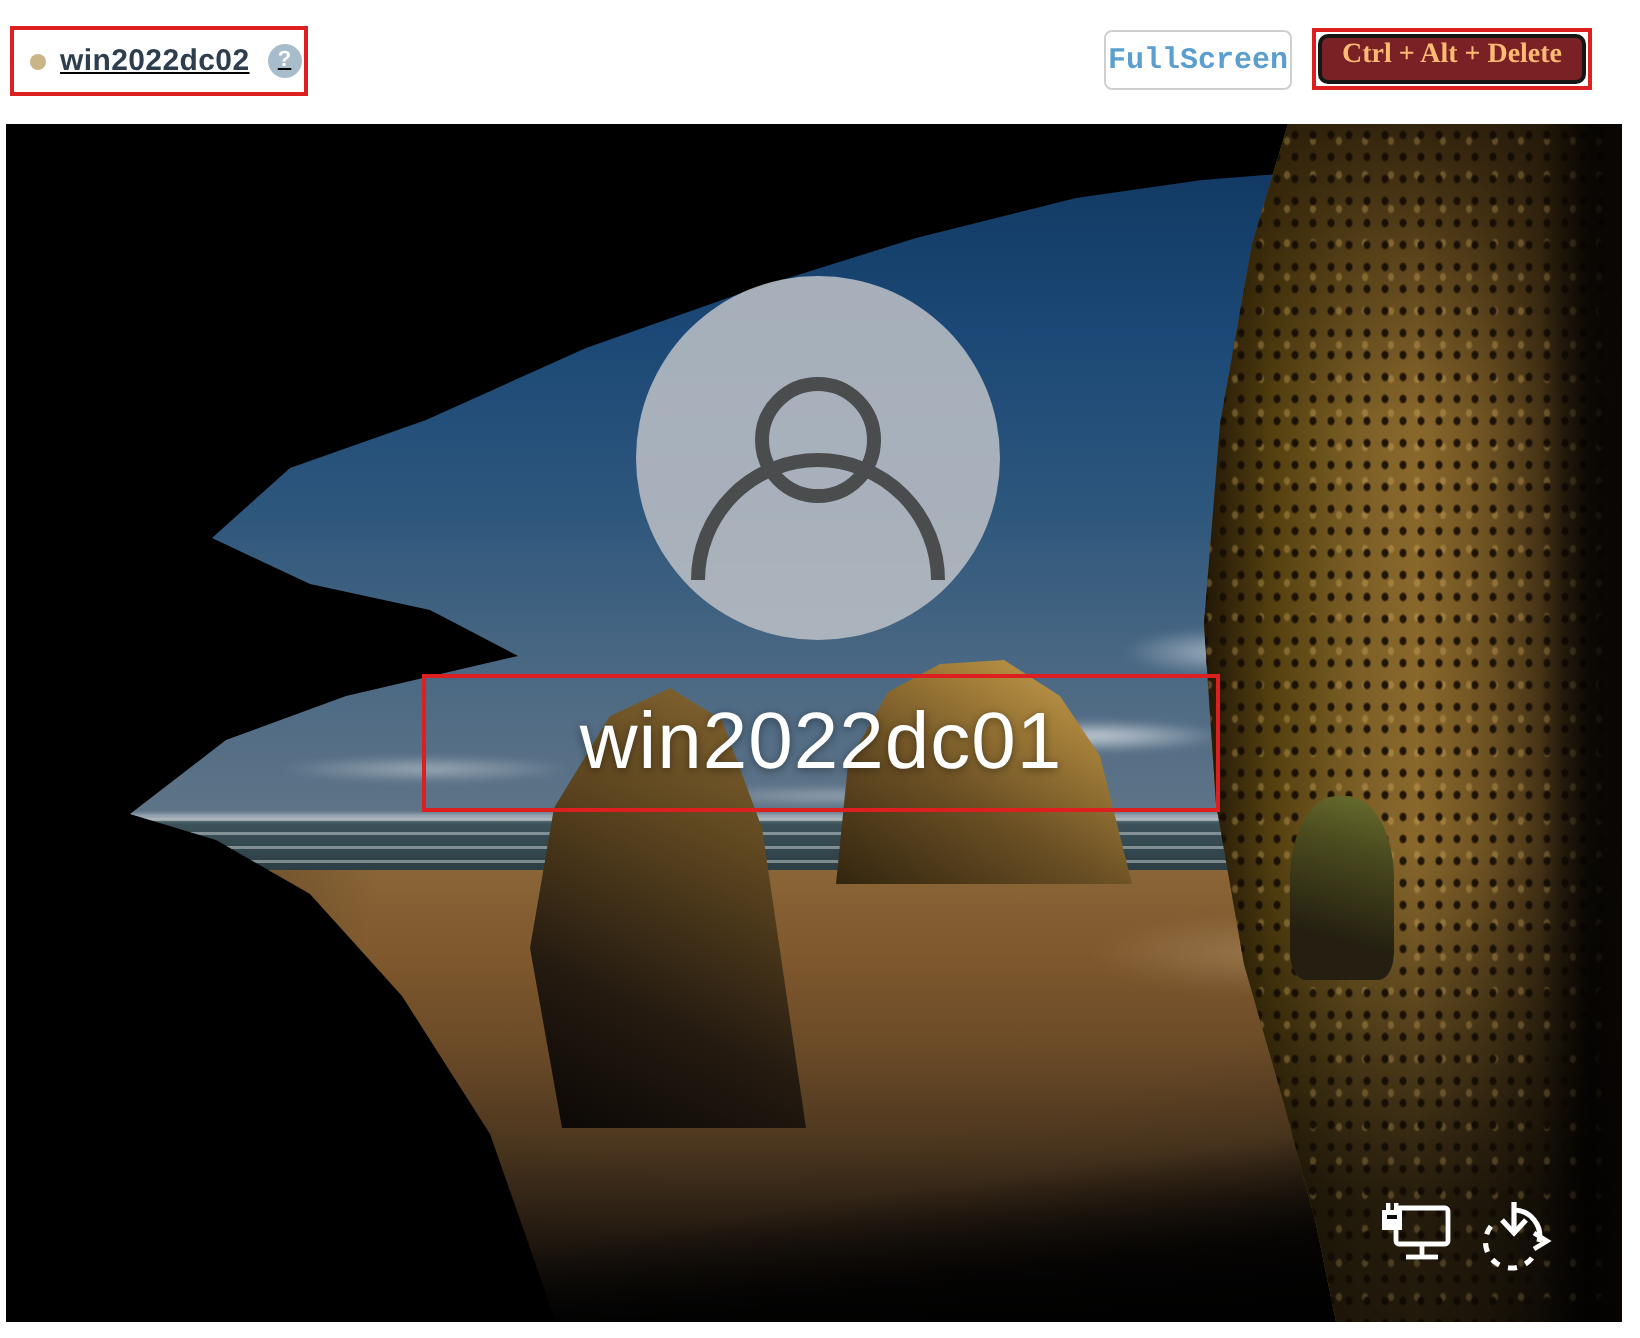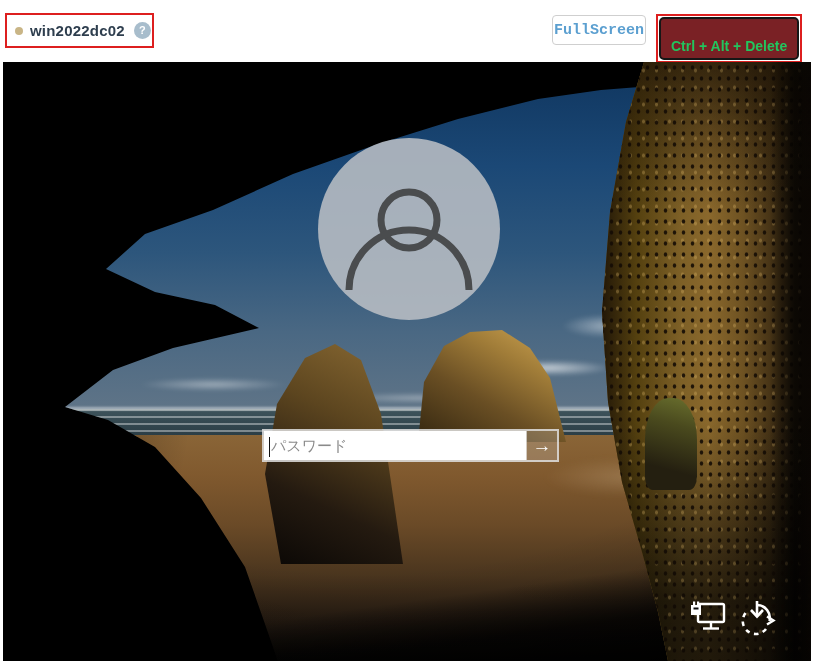--- a/index.html
+++ b/index.html
@@ -1,31 +1,31 @@
 <!DOCTYPE html>
 <html><head>
 <meta charset="utf-8">
 <style>
   * { margin:0; padding:0; box-sizing:border-box; }
   html,body { width:820px; height:669px; background:#fff; font-family:"Liberation Sans", sans-serif; overflow:hidden; }
 
   
   .topbar { position:relative; width:820px; height:62px; background:#fff; }
   .vm-box { position:absolute; left:5px; top:13px; width:149px; height:35px;
-            border:2px solid #dd1f1f; display:flex; align-items:center; padding-left:8px; gap:7px; }
+            border:2px solid #dd1f1f; display:flex; align-items:center; padding-left:8px; gap:7px;text-decoration:underline; }
   .status-dot { width:8px; height:8px; border-radius:50%; background:#c9b586; flex:none; }
   .vm-name { font-weight:700; font-size:15px; color:#2e3e4e; letter-spacing:.2px; }
   .help-badge { width:17px; height:17px; border-radius:50%; background:#a8bdcc; color:#fff;
                 font-size:11px; font-weight:700; line-height:17px; text-align:center; margin-left:2px; }
   .fullscreen-btn { position:absolute; left:552px; top:15px; width:94px; height:30px;
                     background:#fff; border:1px solid #cfcfcf; border-radius:4px;
                     color:#5b9fd0; font-weight:700; font-size:15px; cursor:pointer;font-family:Liberation Mono, monospace; }
   .cad-wrap { position:absolute; left:656px; top:14px; border:2px solid #dd1f1f; background:#fff; padding:1px; }
   .cad-btn { display:block; background:#7a2125; border:2px solid #161616; border-radius:5px;
-             color:#22c55e; font-weight:700; font-size:14px; padding:19px 10px 4px; cursor:pointer; white-space:nowrap; }
+             color:#fdba74; font-weight:700; font-size:14px; padding:1px 10px 4px; cursor:pointer; white-space:nowrap;font-family:Liberation Serif, serif; }
 
   
   .screen { position:absolute; left:3px; top:62px; width:808px; height:599px; background:#000; overflow:hidden; }
   .layer { position:absolute; }
 
   
   .opening { left:0; top:0; width:808px; height:599px;
     clip-path: polygon(62px 345px, 110px 308px, 170px 286px, 256px 266px,
                        212px 243px, 152px 230px, 103px 207px,
                        142px 172px, 210px 148px, 290px 112px, 375px 82px, 455px 57px, 535px 37px, 598px 28px,
@@ -132,26 +132,22 @@
   <div class="layer pillar-edge"></div>
   <div class="layer vignette"></div>
 
   <div class="lock-ui">
     <div class="avatar">
       <svg width="182" height="182" viewBox="0 0 182 182">
         <circle cx="91" cy="82" r="28" fill="none" stroke="#4a4c4e" stroke-width="7"></circle>
         <path d="M 31 152 a 60 60 0 0 1 120 0" fill="none" stroke="#4a4c4e" stroke-width="7"></path>
       </svg>
     </div>
-    <div class="pw-row">
-      <span style="position:relative;display:block;">
-        <input class="pw-input" type="text" placeholder="パスワード" style="">
-        <span class="caret"></span>
-      </span>
-      <button class="pw-submit">→</button>
+    <div class="user-annot">
+      <span class="username">win2022dc01</span>
     </div>
     <div class="sys-icons">
       <svg width="37" height="36" viewBox="0 0 37 36">
         <rect x="9" y="5" width="26" height="18" rx="1.5" fill="none" stroke="#fff" stroke-width="2.4"></rect>
         <line x1="22" y1="23" x2="22" y2="29" stroke="#fff" stroke-width="2.4"></line>
         <line x1="14" y1="29.5" x2="30" y2="29.5" stroke="#fff" stroke-width="2.4"></line>
         <rect x="2" y="6" width="10" height="10" fill="#fff"></rect>
         <rect x="4" y="2.5" width="2.2" height="4" fill="#fff"></rect>
         <rect x="8" y="2.5" width="2.2" height="4" fill="#fff"></rect>
         <rect x="4.5" y="8.5" width="5" height="2" fill="#0a0a0a"></rect>

